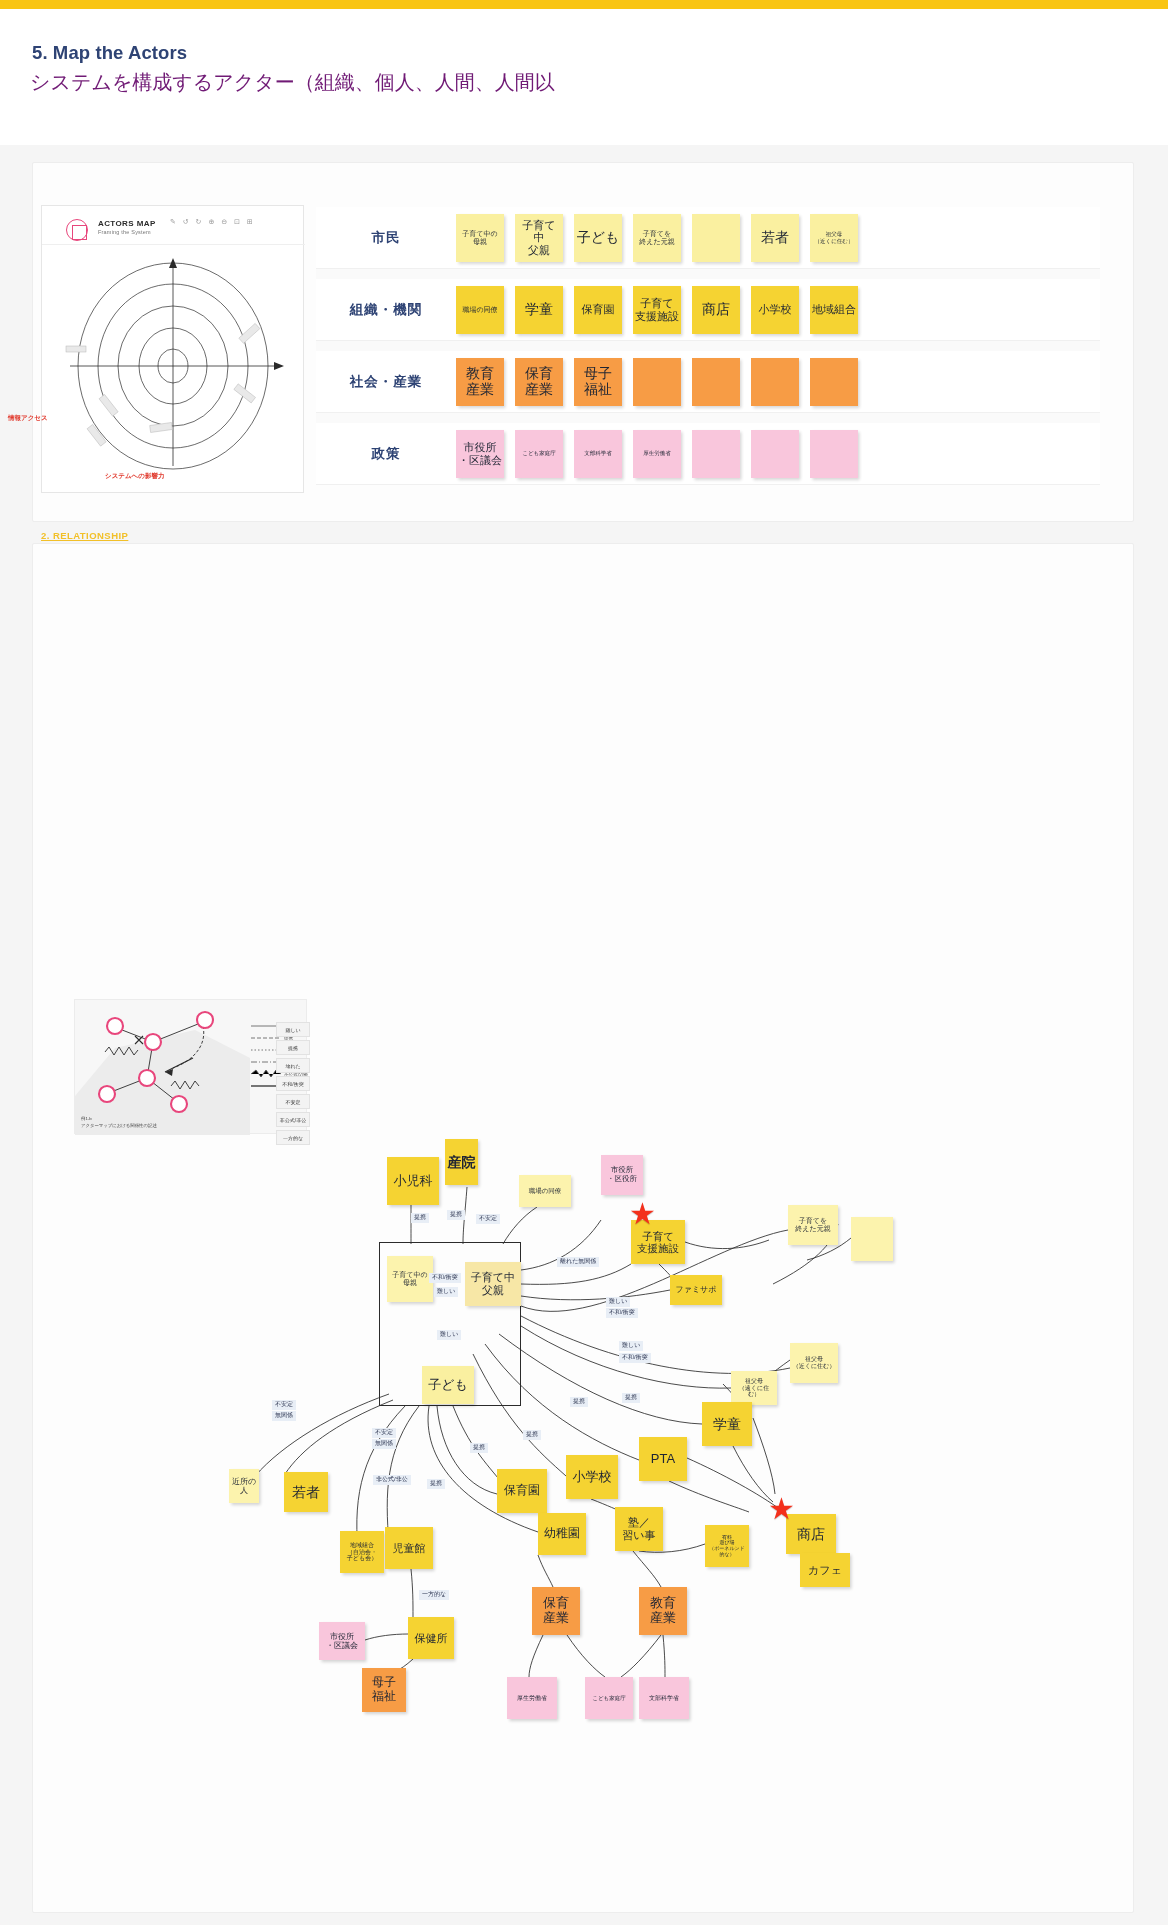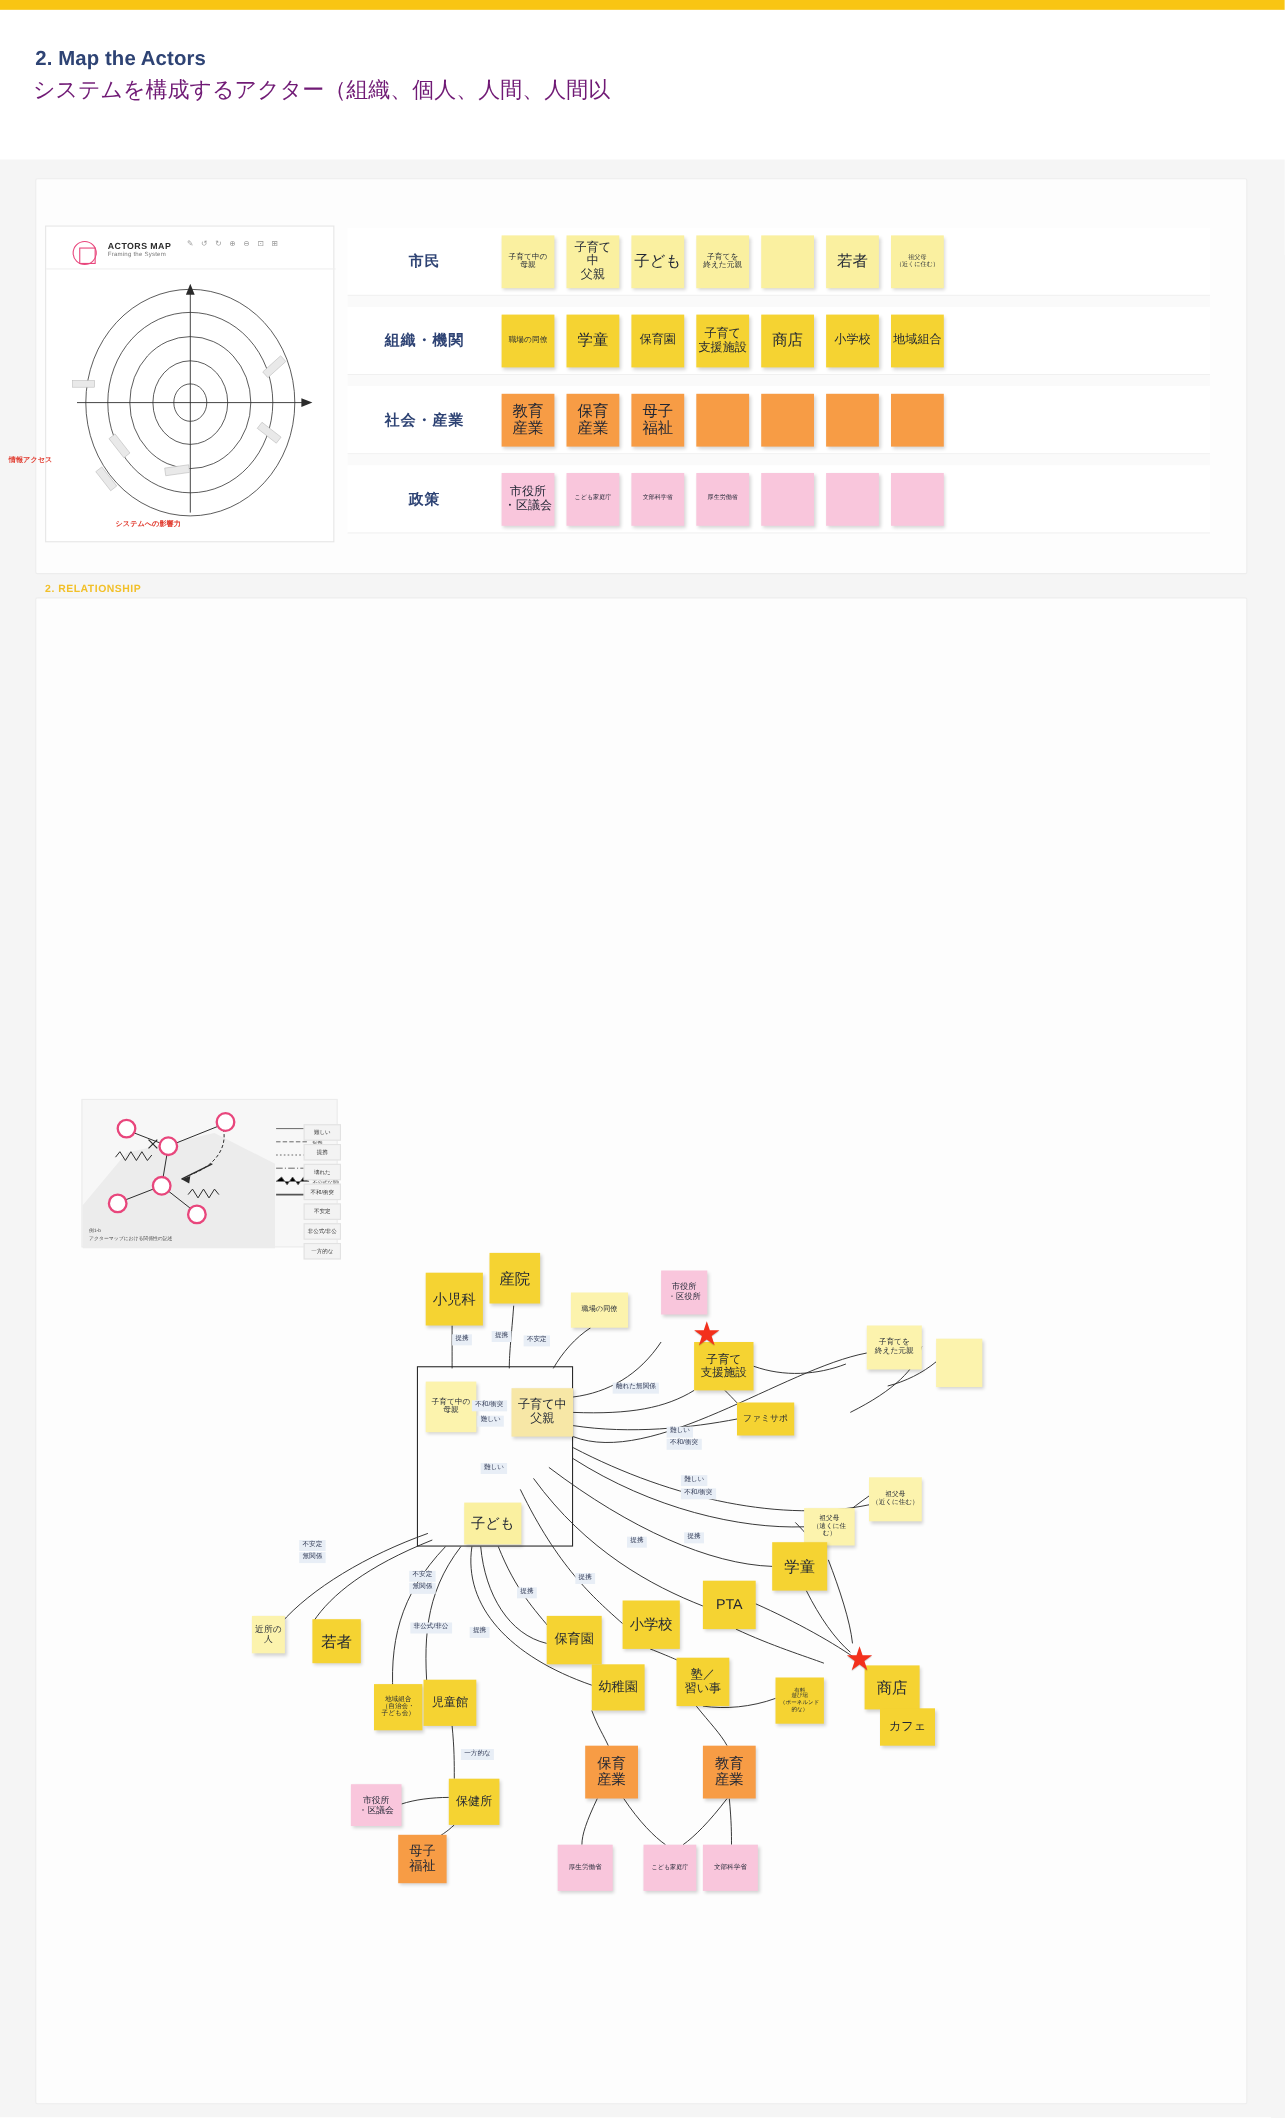--- a/index.html
+++ b/index.html
@@ -31,21 +31,21 @@
   
   .panel { position: absolute; background: #FDFDFD; border: 1px solid #EDEDED; border-radius: 2px; }
   .panel-actors { left: 32px; top: 17px; width: 1102px; height: 360px; }
   .panel-rel    { left: 32px; top: 398px; width: 1102px; height: 1370px; }
 
   .sect-label {
     position: absolute; font-size: 9.5px; font-weight: 700; letter-spacing: .45px;
     color: #F2C029;
   }
   .sect-a { left: 35px; top: 17px; }
-  .sect-b { left: 41px; top: 385px; }
+  .sect-b { left: 41px; top: 385px; text-decoration: underline; }
 
   .sub-label { position: absolute; font-size: 10.5px; font-weight: 700; color: #2E4374; }
   .sub-a  { left: 36px; top: 30px; }
   .sub-b1 { left: 42px; top: 410px; }
   .sub-b2 { left: 42px; top: 633px; }
 
   
   .mapcard {
     position: absolute; left: 41px; top: 60px; width: 263px; height: 288px;
     background: #fff; border: 1px solid #E6E6E6;
@@ -114,21 +114,21 @@
   .star { position: absolute; color: #F3301C; font-size: 30px; line-height: 1; text-shadow: 0 1px 1px rgba(0,0,0,.2); }
 </style>
 </head>
 <body>
 
 <div class="page">
 
   <div class="topbar"></div>
 
   <div class="header">
-    <div class="h-title">2. Map the Actors</div>
+    <div class="h-title">5. Map the Actors</div>
     <div class="h-sub">
       <div>システムを構成するアクター（組織、個人、人間、人間以</div>
     </div>
   </div>
 
   <div class="canvas">
 
     <div class="sect-label sect-a">1. ACTORS</div>
     <div class="sub-label sub-a">a. システムに関わるアクターをレイヤーごとに書き出す</div>
 
@@ -333,21 +333,21 @@
             <path d="M818,694 C806,704 790,712 774,716"></path>
             <path d="M652,698 C680,708 710,706 736,696"></path>
             <path d="M626,720 C634,728 640,734 644,740"></path>
           </g>
         </svg>
 
         <div class="corebox" style="left:346px; top:698px; width:142px; height:164px;"></div>
 
         <div id="net-nodes">
             <div class="nnote" style="left: 354px; top: 613px; width: 52px; height: 48px; background: rgb(245, 211, 50); font-size: 13px;">小児科</div>
-            <div class="nnote" style="left: 412px; top: 595px; width: 46px; height: 46px; background: rgb(245, 211, 50); font-size: 14px;">産院</div>
+            <div class="nnote" style="left: 412px; top: 595px; width: 33px; height: 46px; background: rgb(245, 211, 50); font-size: 14px; font-weight: bold;">産院</div>
             <div class="nnote" style="left: 486px; top: 631px; width: 52px; height: 32px; background: rgb(252, 243, 173); font-size: 6.5px;">職場の同僚</div>
             <div class="nnote" style="left: 568px; top: 611px; width: 42px; height: 40px; background: rgb(249, 198, 220); font-size: 7.5px;">市役所<br>・区役所</div>
             <div class="nnote" style="left: 598px; top: 676px; width: 54px; height: 44px; background: rgb(245, 211, 50); font-size: 10.5px;">子育て<br>支援施設</div>
             <div class="nnote" style="left: 637px; top: 731px; width: 52px; height: 30px; background: rgb(245, 211, 50); font-size: 8px;">ファミサポ</div>
             <div class="nnote" style="left: 755px; top: 661px; width: 50px; height: 40px; background: rgb(252, 243, 173); font-size: 7px;">子育てを<br>終えた元親</div>
             <div class="nnote" style="left: 818px; top: 673px; width: 42px; height: 44px; background: rgb(252, 243, 173); font-size: 8px;"></div>
             <div class="nnote" style="left: 757px; top: 799px; width: 48px; height: 40px; background: rgb(252, 243, 173); font-size: 6px;">祖父母<br>（近くに住む）</div>
             <div class="nnote" style="left: 698px; top: 827px; width: 46px; height: 34px; background: rgb(252, 243, 173); font-size: 6px;">祖父母<br>（遠くに住む）</div>
             <div class="nnote" style="left: 669px; top: 858px; width: 50px; height: 44px; background: rgb(245, 211, 50); font-size: 14px;">学童</div>
             <div class="nnote" style="left: 606px; top: 893px; width: 48px; height: 44px; background: rgb(245, 211, 50); font-size: 13px;">PTA</div>

